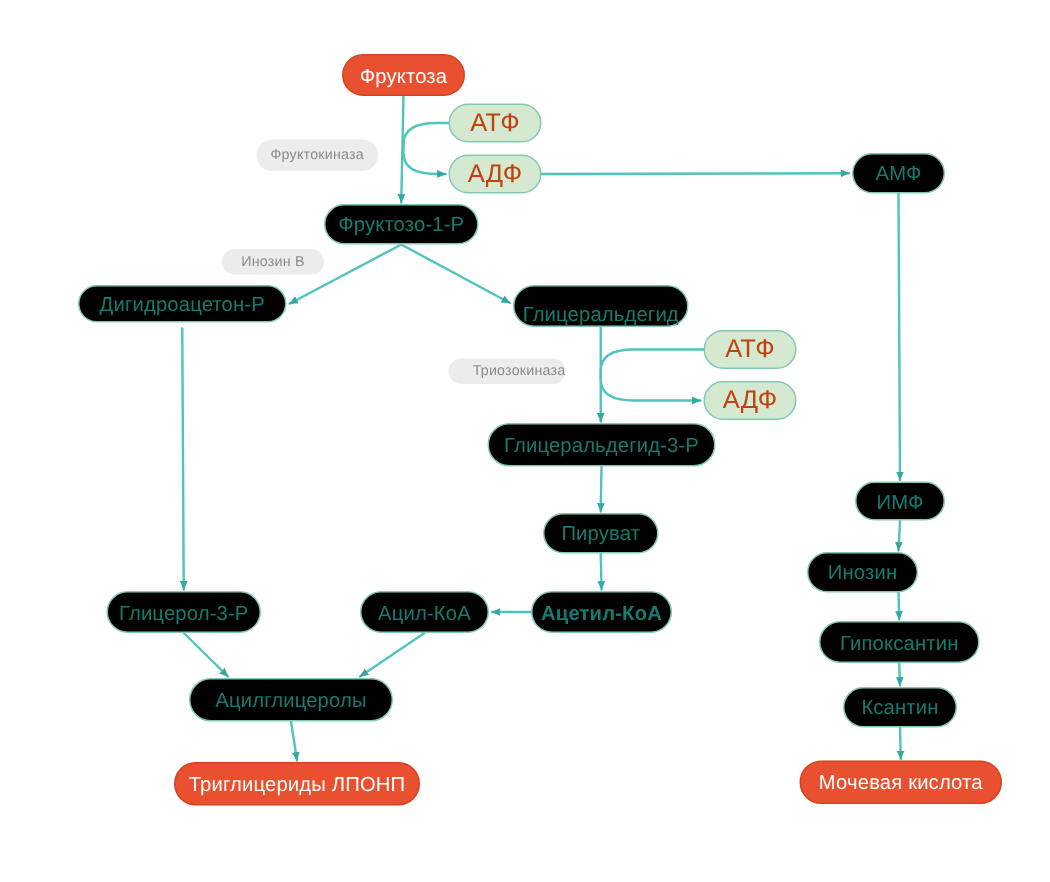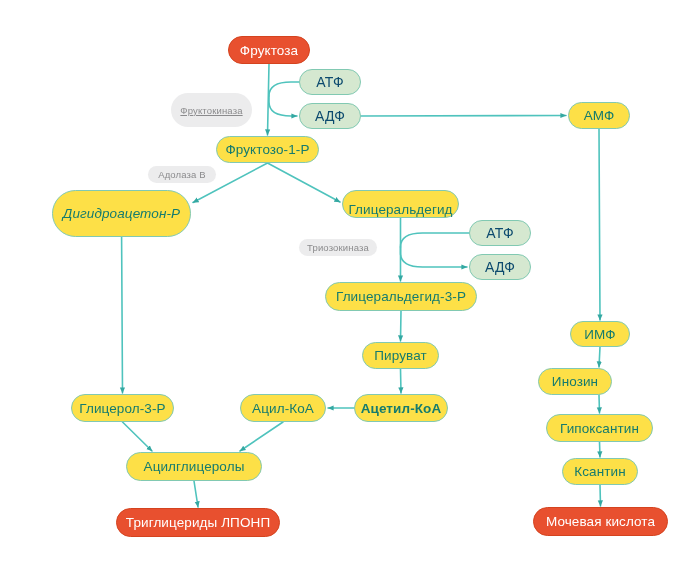--- a/index.html
+++ b/index.html
@@ -33,36 +33,36 @@
     box-sizing: border-box;
     display: flex;
     align-items: center;
     justify-content: center;
     border-radius: 999px;
     white-space: nowrap;
     letter-spacing: 0.1px;
     z-index: 2;
   }
   .node.metabolite {
-    background: #fde047;
+    background: #000000;
     border: 1.4px solid #81c9b2;
     color: #157b6e;
     font-size: 13.5px;
   }
   .node.terminal {
     background: #e8502f;
     border: 1.4px solid #d4431f;
     color: #ffffff;
     font-size: 13.5px;
   }
   .node.cofactor {
     background: #d5e8d0;
     border: 1.4px solid #81c9b2;
-    color: #0c4a6e;
-    font-size: 14px;
+    color: #c2410c;
+    font-size: 17px;
   }
   .enzyme {
     position: absolute;
     box-sizing: border-box;
     display: flex;
     align-items: center;
     justify-content: center;
     background: #ececed;
     color: #8b8b8d;
     border-radius: 999px;
@@ -109,36 +109,36 @@
   <div id="node-layer">
       <div class="node terminal" style="left: 228px; top: 36px; width: 82px; height: 28px;">
         <span>Фруктоза</span>
       </div>
       <div class="node cofactor" style="left: 299px; top: 69px; width: 62px; height: 26px;">
         <span>АТФ</span>
       </div>
       <div class="node cofactor" style="left: 299px; top: 103px; width: 62px; height: 26px;">
         <span>АДФ</span>
       </div>
-      <div class="enzyme" style="left: 171px; top: 93px; width: 81px; height: 34px; text-decoration: underline;">
+      <div class="enzyme" style="left: 171px; top: 93px; width: 81px; height: 21px;">
         <span>Фруктокиназа</span>
       </div>
       <div class="node metabolite" style="left: 216px; top: 136px; width: 103px; height: 27px;">
         <span>Фруктозо-1-Р</span>
       </div>
       <div class="enzyme" style="left: 148px; top: 166px; width: 68px; height: 17px;">
-        <span>Адолаза В</span>
+        <span>Инозин В</span>
       </div>
-      <div class="node metabolite" style="left: 52px; top: 190px; width: 139px; height: 47px; font-style: italic;">
+      <div class="node metabolite" style="left: 52px; top: 190px; width: 139px; height: 25px;">
         <span>Дигидроацетон-Р</span>
       </div>
       <div class="node metabolite" style="left: 342px; top: 190px; width: 117px; height: 28px; align-items: flex-end;">
         <span>Глицеральдегид</span>
       </div>
-      <div class="enzyme" style="left: 299px; top: 239px; width: 78px; height: 17px;">
+      <div class="enzyme" style="left: 299px; top: 239px; width: 78px; height: 17px; justify-content: flex-end;">
         <span>Триозокиназа</span>
       </div>
       <div class="node cofactor" style="left: 469px; top: 220px; width: 62px; height: 26px;">
         <span>АТФ</span>
       </div>
       <div class="node cofactor" style="left: 469px; top: 254px; width: 62px; height: 26px;">
         <span>АДФ</span>
       </div>
       <div class="node metabolite" style="left: 325px; top: 282px; width: 152px; height: 29px;">
         <span>Глицеральдегид-3-Р</span>

